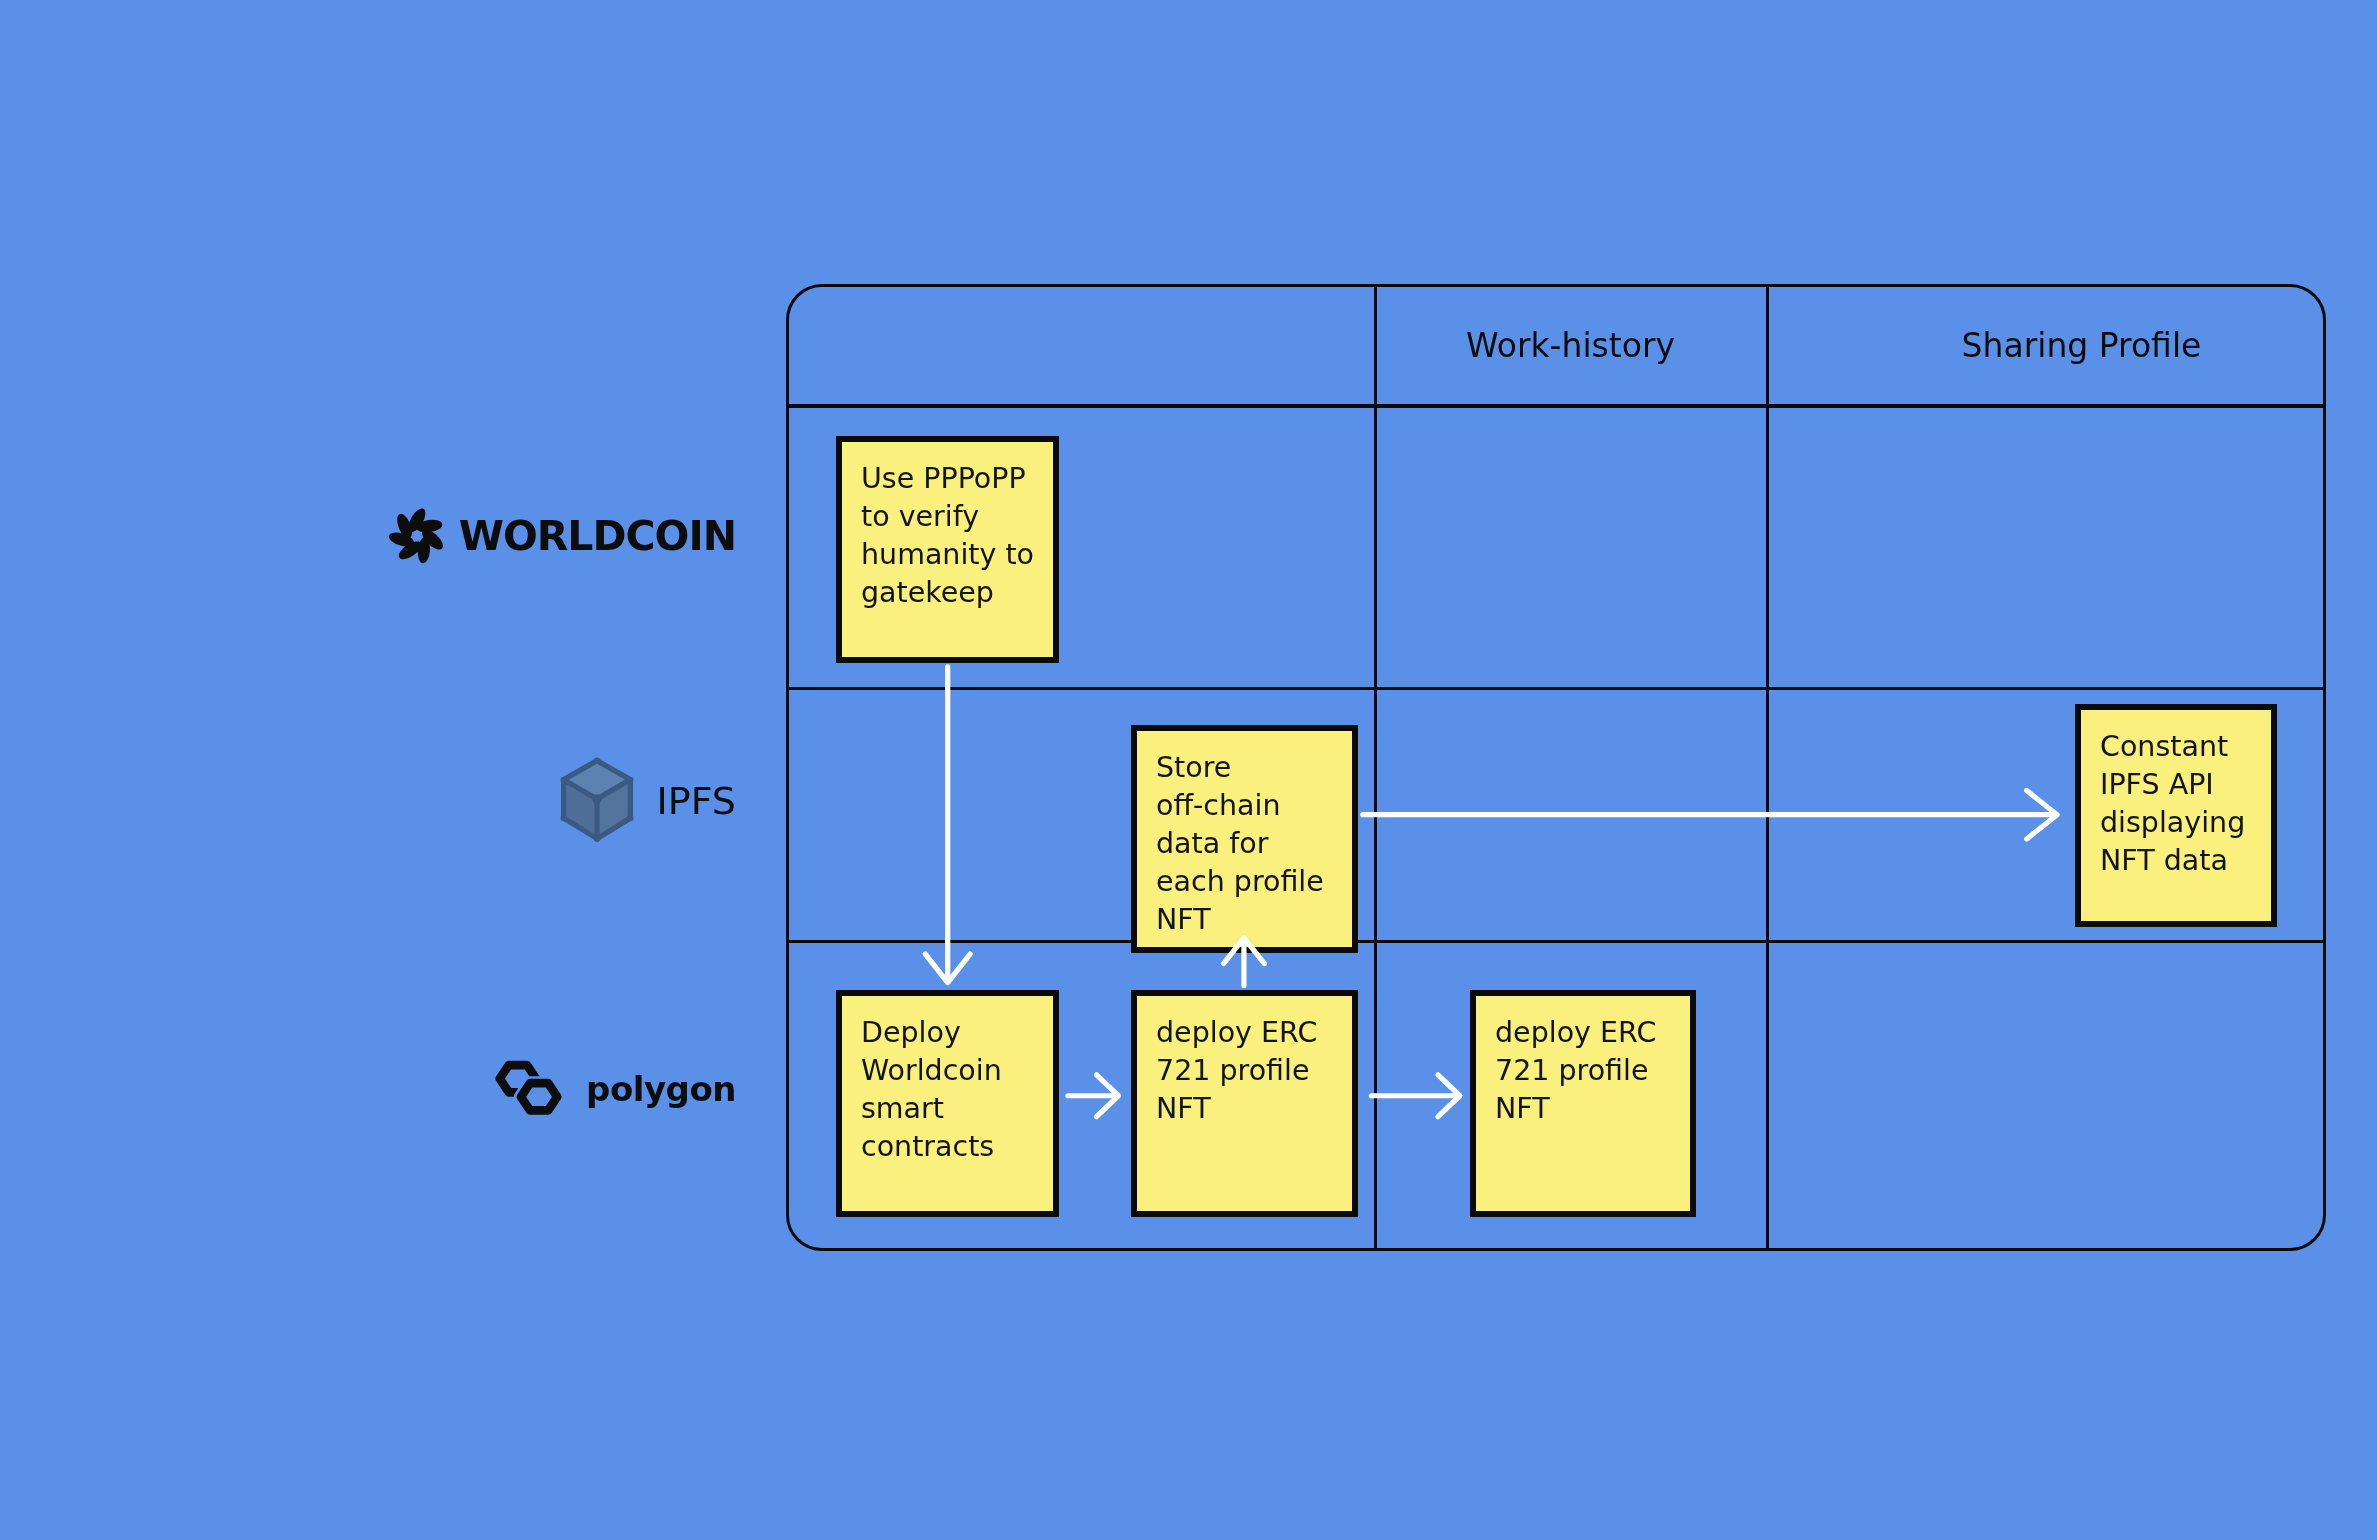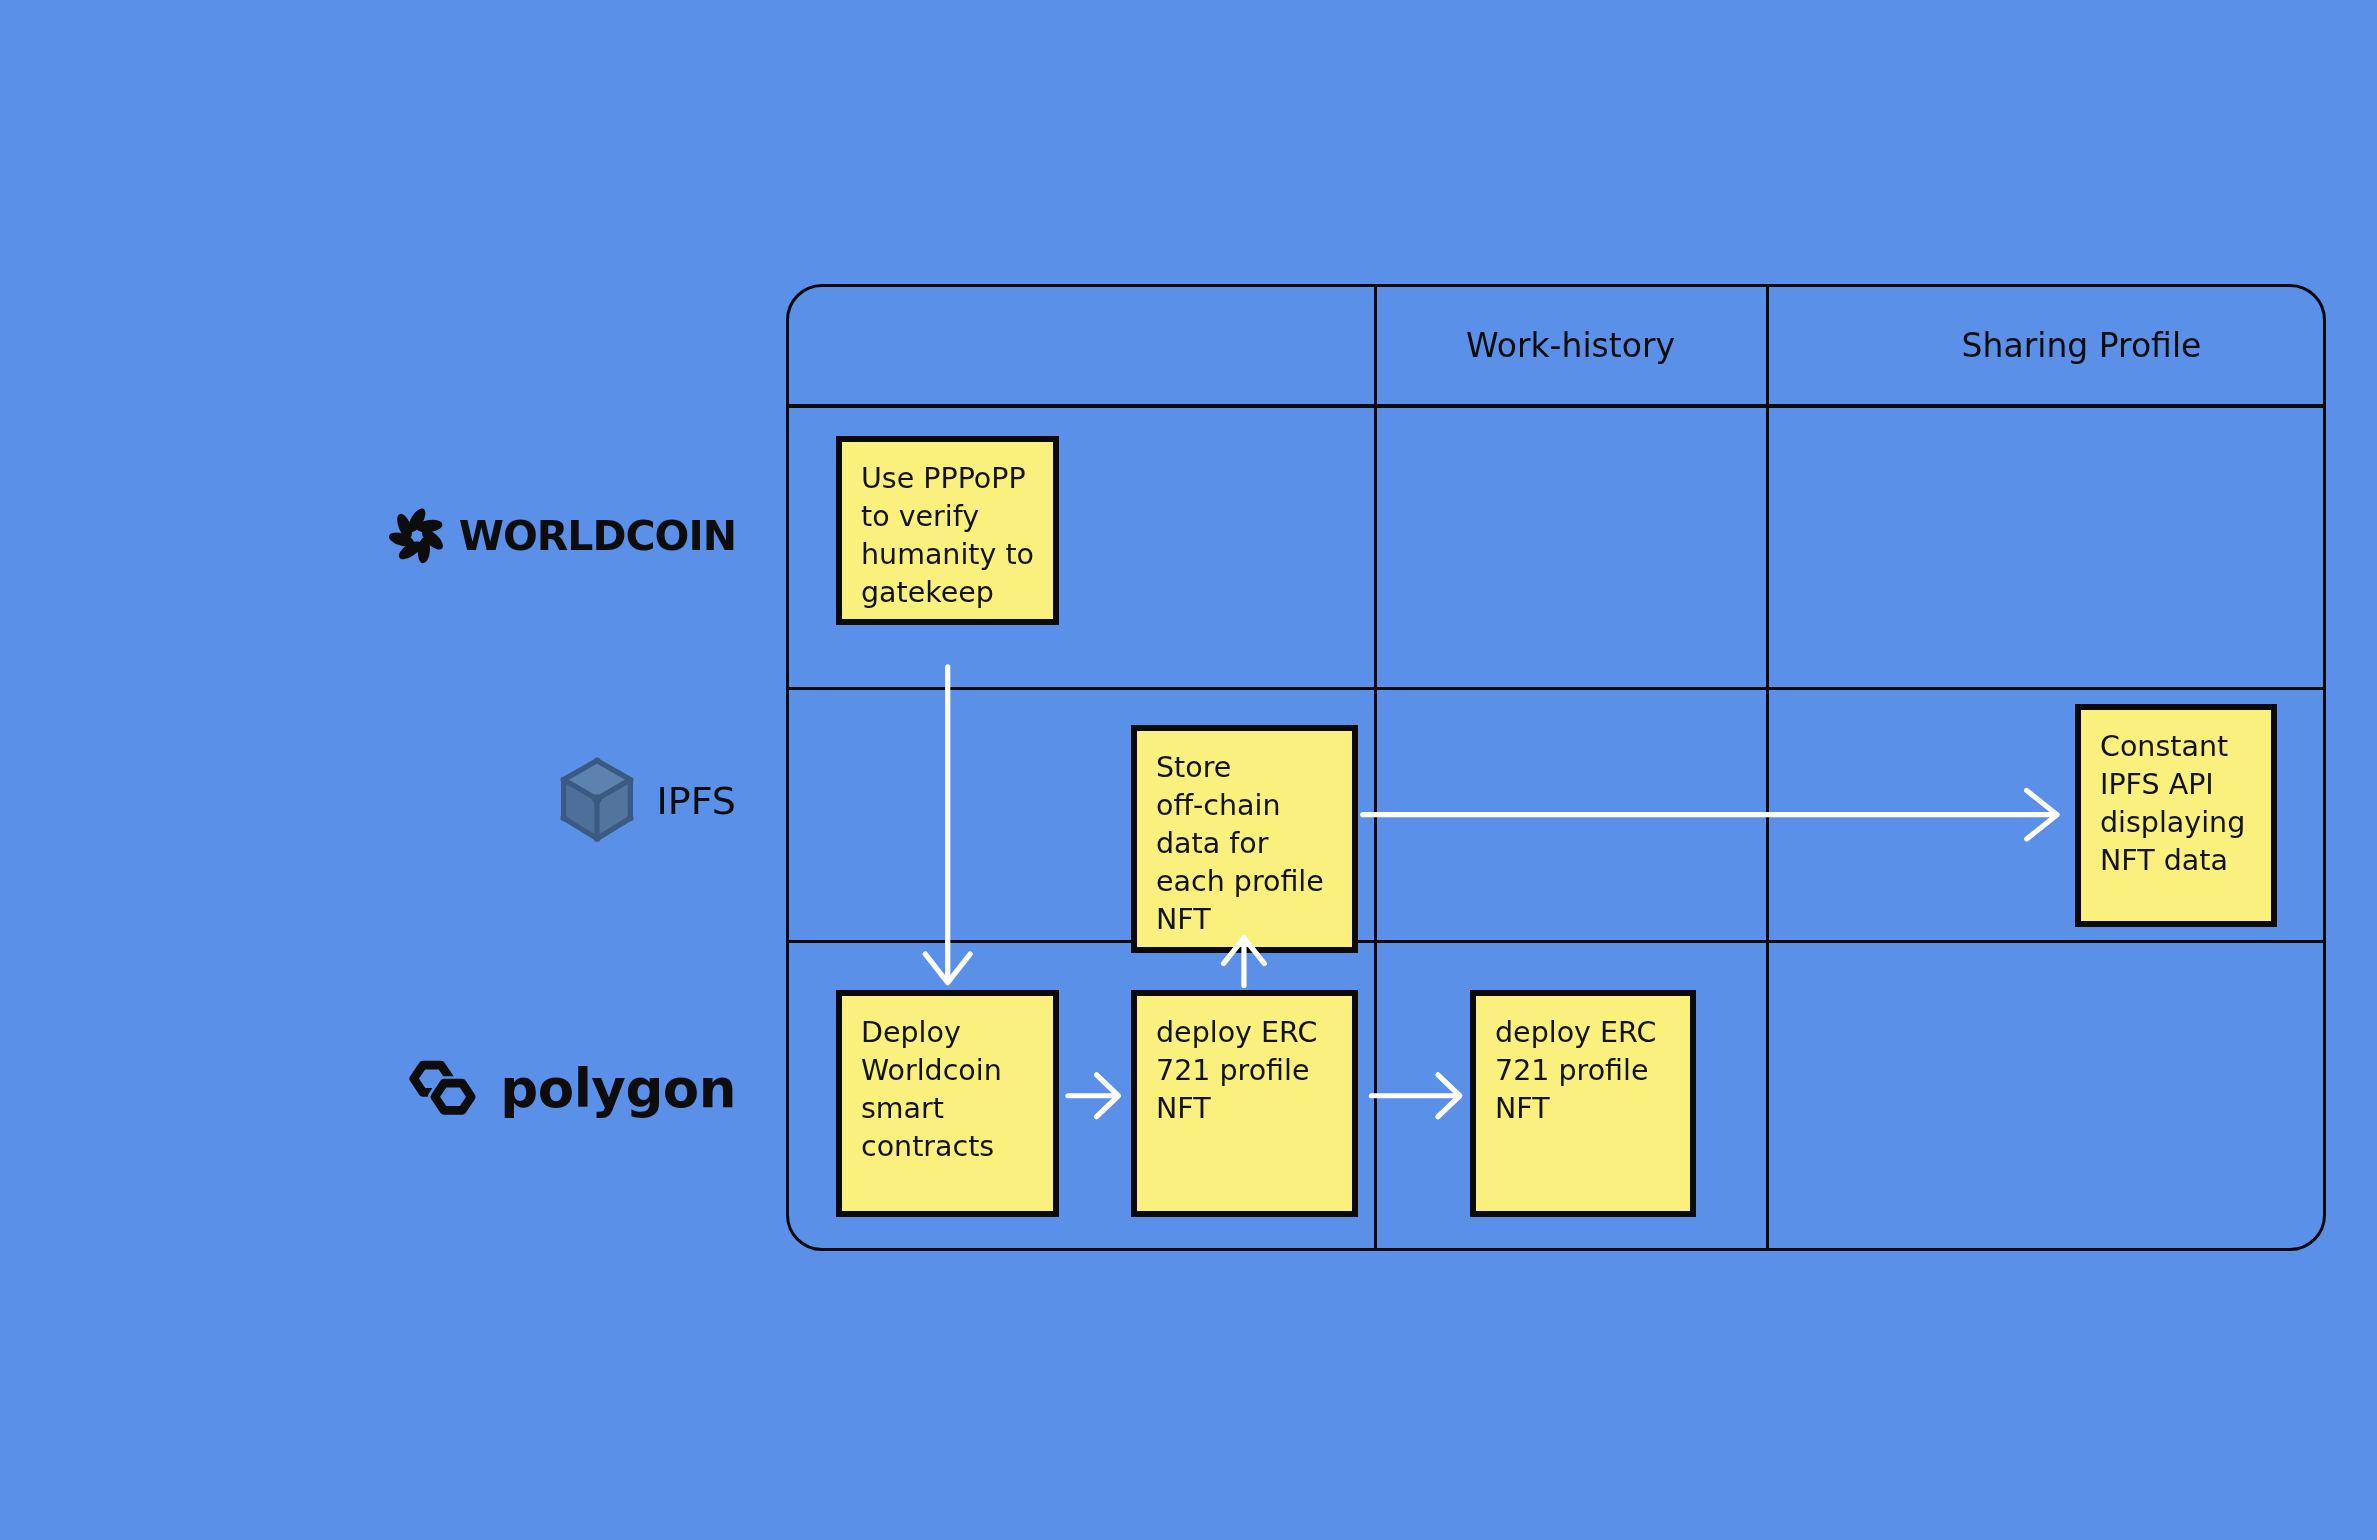--- a/index.html
+++ b/index.html
@@ -36,32 +36,32 @@
   .ch2{left:1374px;width:393px;}
   .ch3{left:1766px;width:559px;padding-left:36px;}
 
   
   .row-label{
     position:absolute;right:2003px;display:flex;align-items:center;
     color:#0d0d0d;z-index:2;white-space:nowrap;
   }
   .rl-worldcoin{top:502px;height:67px;gap:13.3px;font-size:41px;font-weight:bold;letter-spacing:-1px;}
   .rl-ipfs{top:754px;height:93px;gap:20px;font-size:38px;font-weight:normal;}
-  .rl-polygon{top:1057px;height:63px;gap:21px;font-size:53px;font-weight:bold;letter-spacing:-0.5px;}
+  .rl-polygon{top:1057px;height:63px;gap:21px;font-size:34px;font-weight:bold;letter-spacing:-0.5px;}
   .row-label svg{flex:0 0 auto;display:block;}
 
   
   .note{
     position:absolute;background:#faf07d;border:6.2px solid #0a0a0a;
     box-sizing:border-box;z-index:3;
     padding:18px 13.3px 11.4px 19px;
     font-size:28.5px;line-height:38px;color:#141414;
     white-space:pre-line;
   }
-  .n1{left:836px;top:436px;width:223px;height:189px;}
+  .n1{left:836px;top:436px;width:223px;height:227px;}
   .n2{left:1131px;top:725px;width:227px;height:228px;}
   .n3{left:2075px;top:704px;width:202px;height:223px;}
   .n4{left:836px;top:990px;width:223px;height:227px;}
   .n5{left:1131px;top:990px;width:227px;height:227px;}
   .n6{left:1470px;top:990px;width:226px;height:227px;}
 
   
   .arrows{position:absolute;inset:0;z-index:4;pointer-events:none;}
   .arrows path{stroke:#ffffff;stroke-width:11;fill:none;stroke-linecap:round;stroke-linejoin:round;}
 </style>

